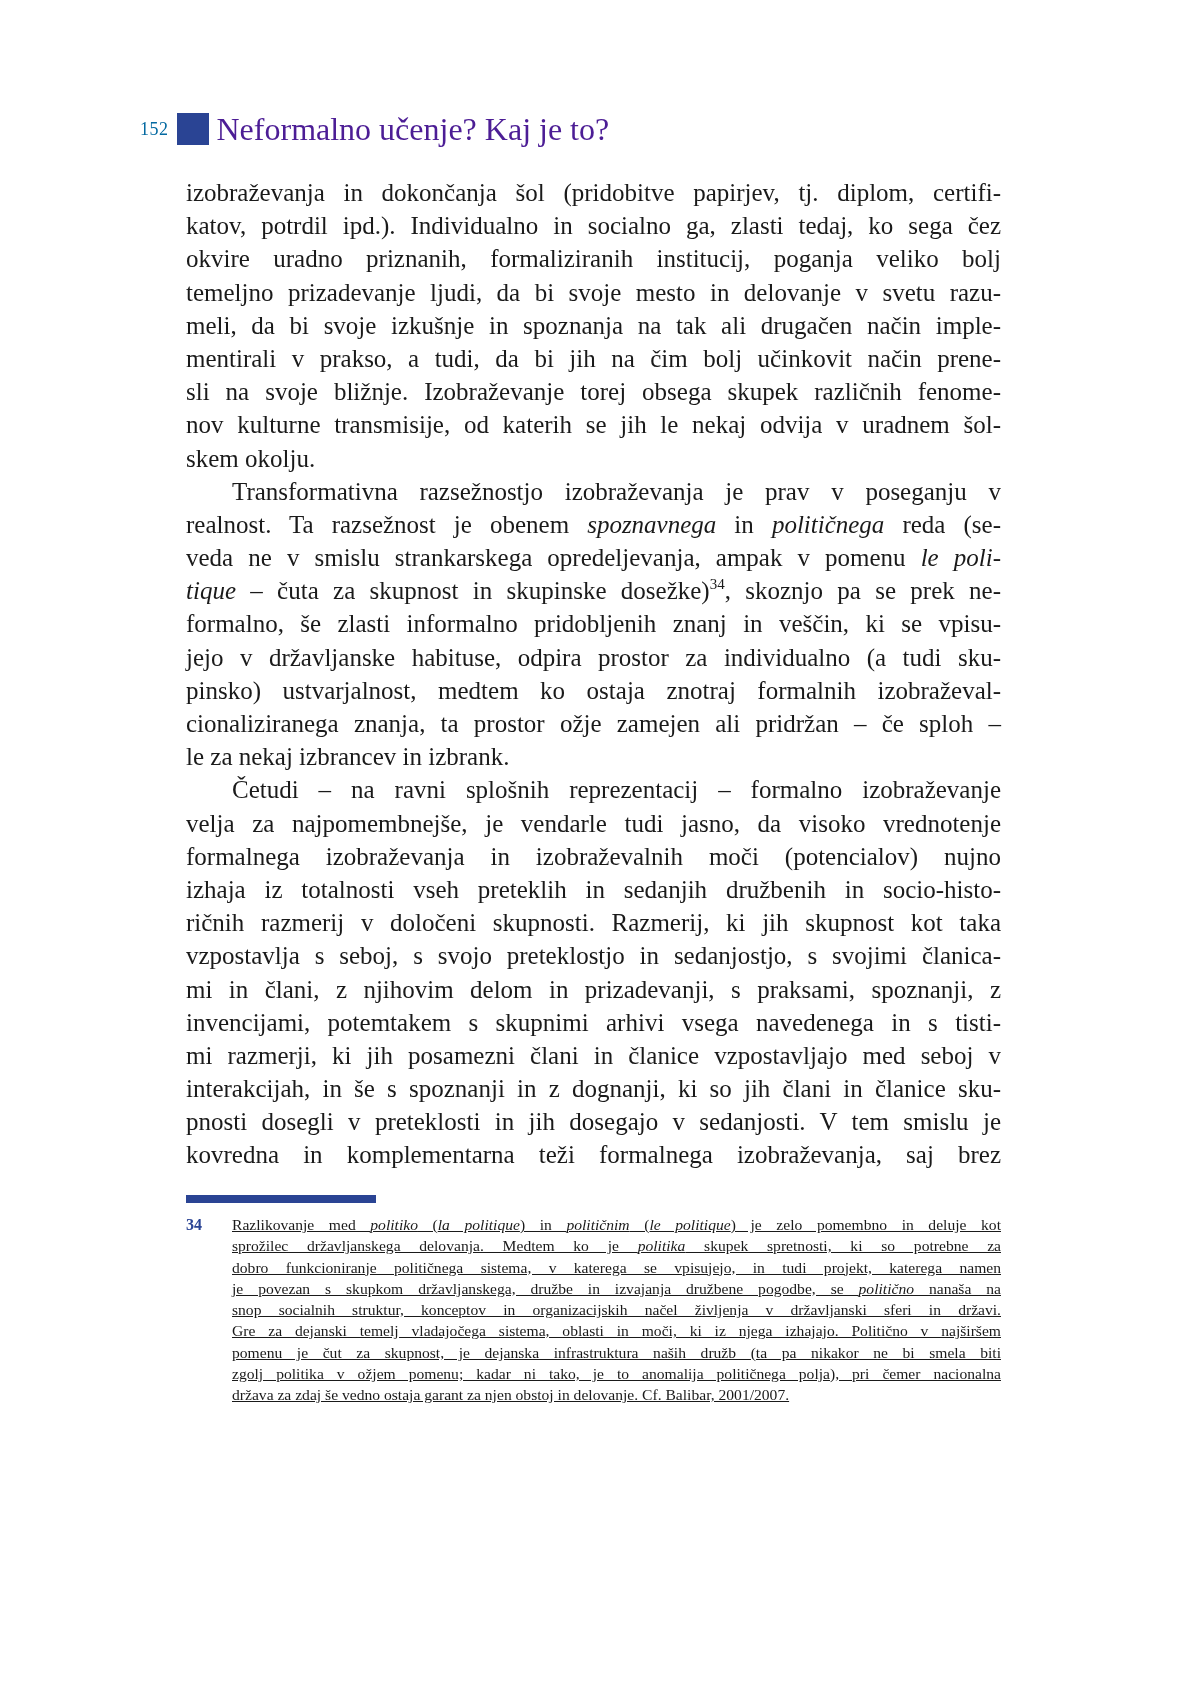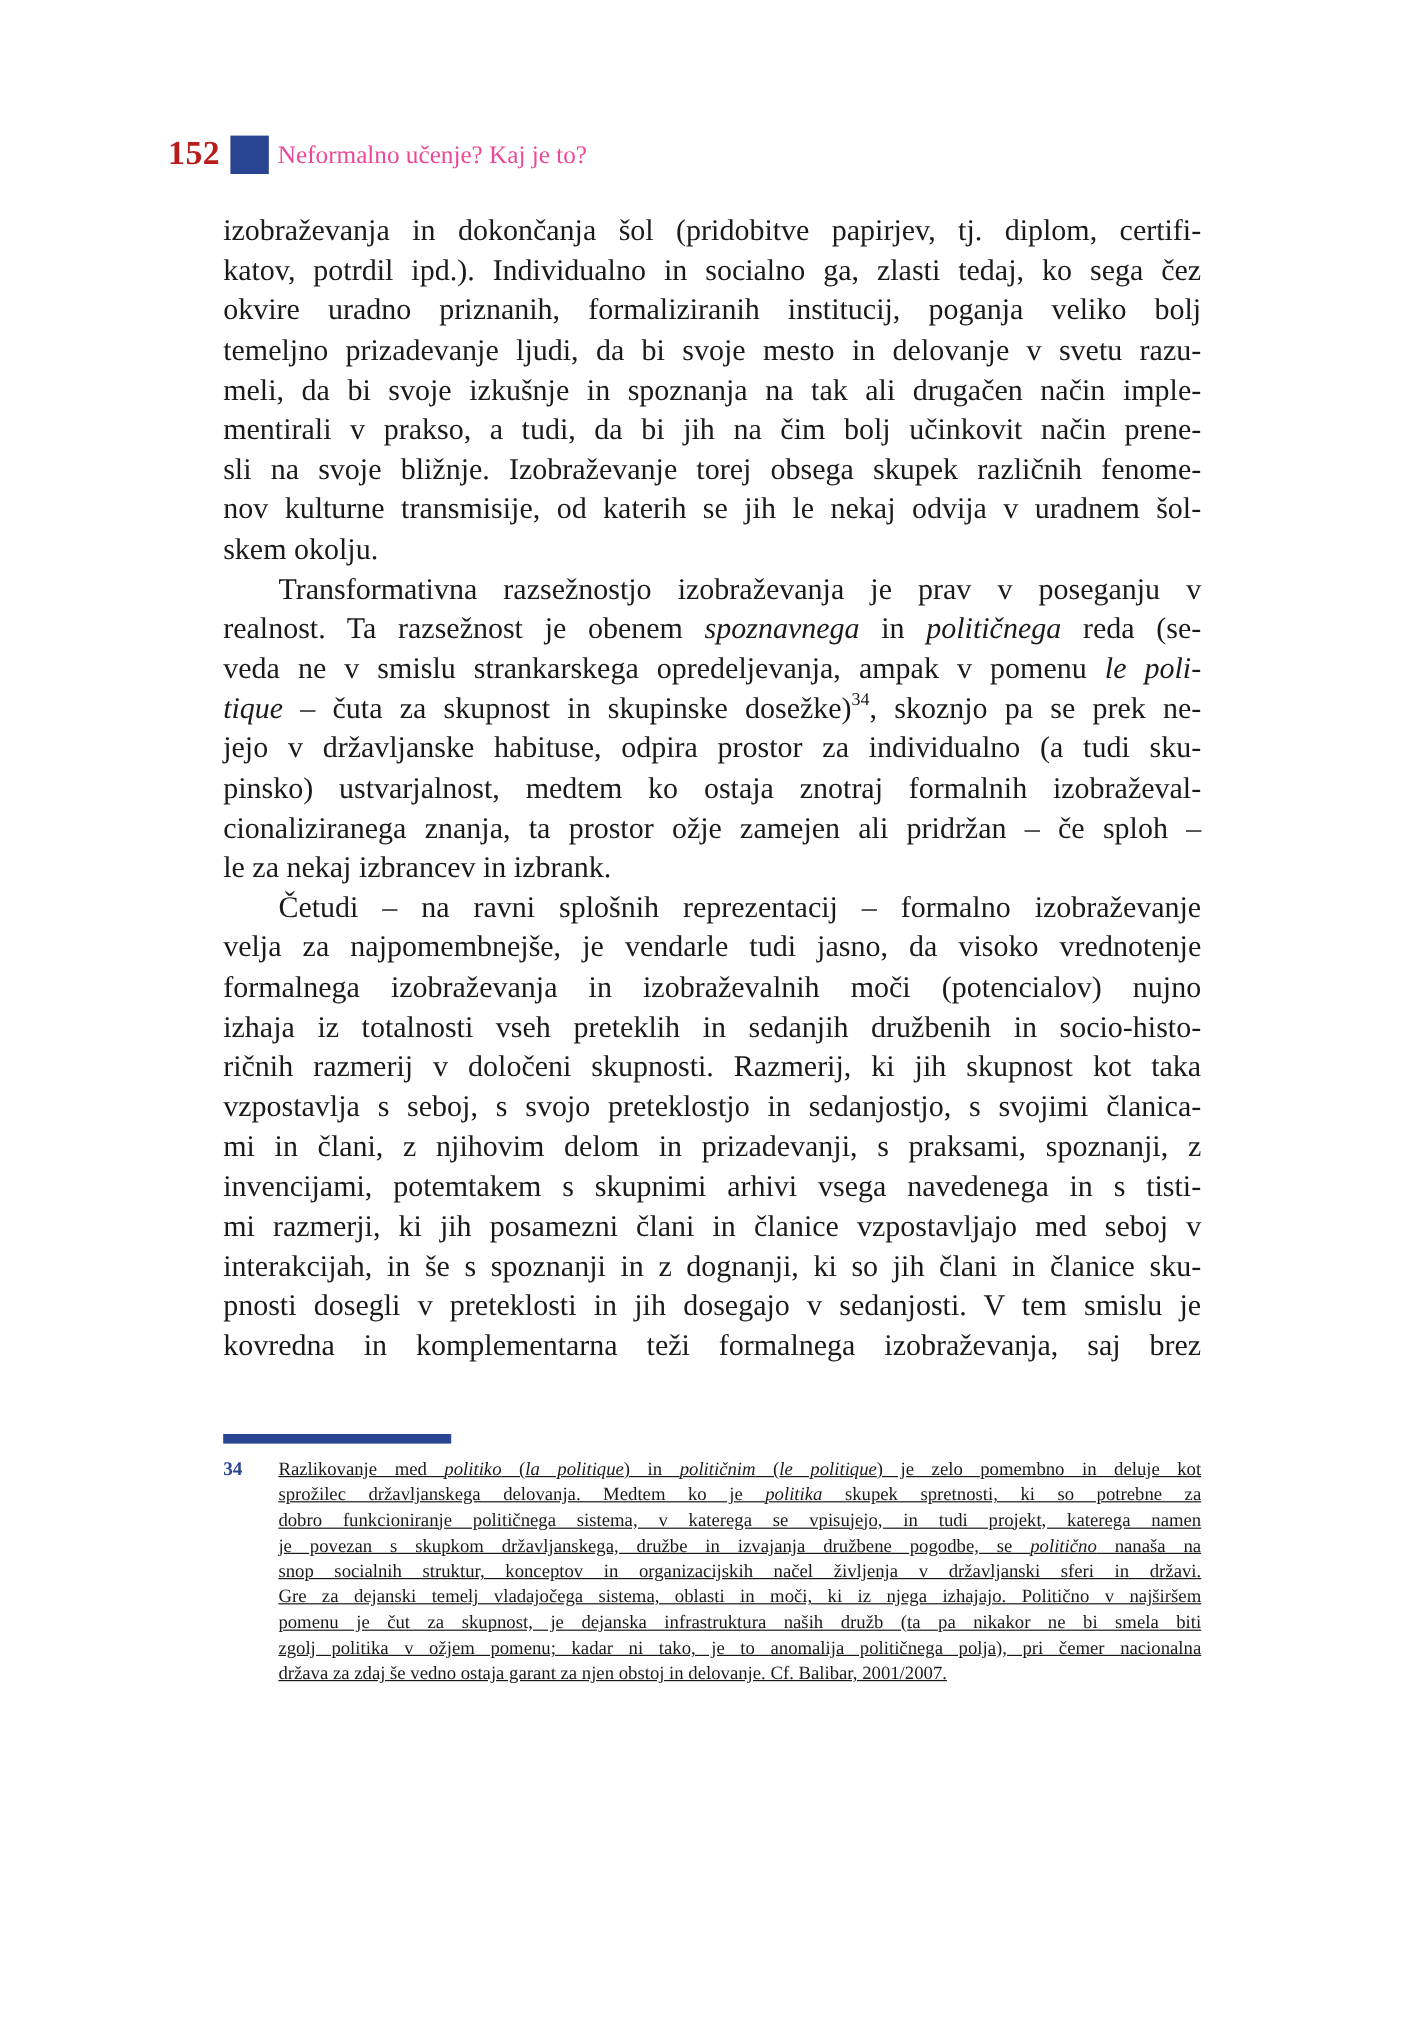--- a/index.html
+++ b/index.html
@@ -1,21 +1,21 @@
 <!DOCTYPE html>
 <html><head>
 <meta charset="utf-8">
 <style>
   html, body { margin: 0; padding: 0; background: #ffffff; }
   body { width: 1187px; height: 1684px; position: relative; overflow: hidden;
          font-family: "Liberation Serif", "DejaVu Serif", serif; color: #1a1a1a; }
   .header { position: absolute; left: 140px; top: 112px; height: 34px; display: flex; align-items: center; }
-  .page-num { font-weight: bold; font-size: 28px; letter-spacing: 0.5px; color: #b91c1c; }
+  .page-num { font-weight: normal; font-size: 18px; letter-spacing: 0.5px; color: #0369a1; }
   .blue-square { width: 32px; height: 32px; background: #2a4494; margin-left: 8px; margin-right: 8px; }
-  .running-title { font-size: 21px; color: #ec4899; }
+  .running-title { font-size: 32px; color: #4c1d95; }
   .body-text { position: absolute; left: 186px; top: 176px; width: 815px; font-size: 25px; line-height: 33.2px; }
   .line { display: block; text-align: justify; text-align-last: justify; white-space: nowrap; height: 33.2px; }
   .line.last { text-align-last: left; }
   .line.indent { padding-left: 46px; }
   .rule { position: absolute; left: 186px; top: 1195px; width: 190px; height: 8px; background: #2a4494; }
   .fn { position: absolute; left: 186px; top: 1214px; width: 815px; font-size: 15.6px; line-height: 21.3px; }
   .fn-num { position: absolute; left: 0; top: 0; color: #2a4494; font-weight: bold; font-size: 16px; }
   .fn-body { position: absolute; left: 46px; top: 0; width: 769px; text-decoration: underline; }
   .fn-line { display: block; text-align: justify; text-align-last: justify; white-space: nowrap; height: 21.3px; }
   .fn-line.last { text-align-last: left; }
@@ -43,20 +43,21 @@
     <span class="line">sli na svoje bližnje. Izobraževanje torej obsega skupek različnih fenome-</span>
     <span class="line">nov kulturne transmisije, od katerih se jih le nekaj odvija v uradnem šol-</span>
     <span class="line last">skem okolju.</span>
   </div>
 
   <div>
     <span class="line indent">Transformativna razsežnostjo izobraževanja je prav v poseganju v</span>
     <span class="line"><span>realnost. Ta razsežnost je obenem </span><i>spoznavnega</i><span> in </span><i>političnega</i><span> reda (se-</span></span>
     <span class="line"><span>veda ne v smislu strankarskega opredeljevanja, ampak v pomenu </span><i>le poli-</i></span>
     <span class="line"><i>tique</i><span> – čuta za skupnost in skupinske dosežke)</span><sup>34</sup><span>, skoznjo pa se prek ne-</span></span>
+    <span class="line">formalno, še zlasti informalno pridobljenih znanj in veščin, ki se vpisu-</span>
     <span class="line">jejo v državljanske habituse, odpira prostor za individualno (a tudi sku-</span>
     <span class="line">pinsko) ustvarjalnost, medtem ko ostaja znotraj formalnih izobraževal-</span>
     <span class="line">cionaliziranega znanja, ta prostor ožje zamejen ali pridržan – če sploh –</span>
     <span class="line last">le za nekaj izbrancev in izbrank.</span>
   </div>
 
   <div>
     <span class="line indent">Četudi – na ravni splošnih reprezentacij – formalno izobraževanje</span>
     <span class="line">velja za najpomembnejše, je vendarle tudi jasno, da visoko vrednotenje</span>
     <span class="line">formalnega izobraževanja in izobraževalnih moči (potencialov) nujno</span>

